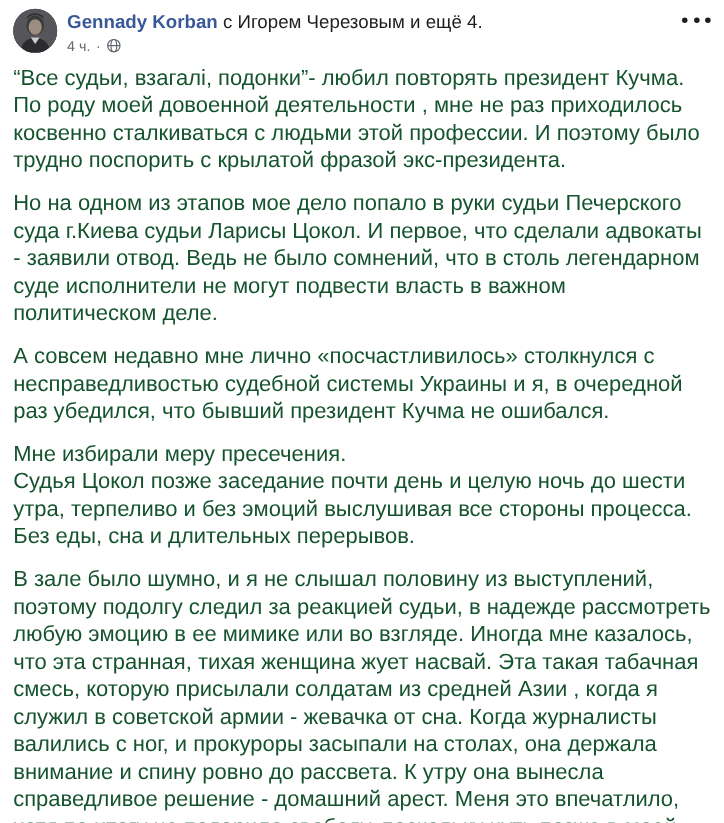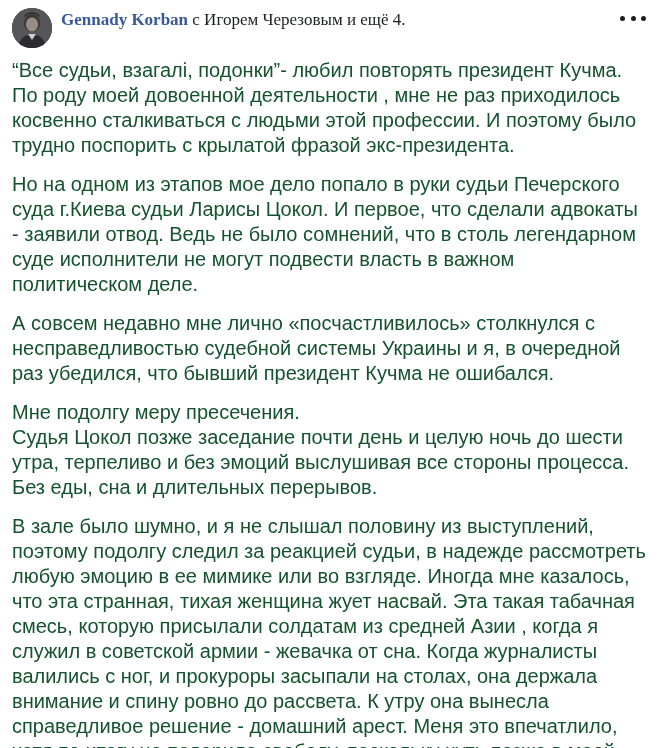--- a/index.html
+++ b/index.html
@@ -33,21 +33,20 @@
     flex: 0 0 40px;
     margin-right: 9px;
     background: #3a3a3a;
     position: relative;
   }
   .avatar svg { display: block; }
   .header-text {
     flex: 1 1 auto;
     min-width: 0;
     padding-top: 1px;
-    font-family: Liberation Serif, serif;
   }
   .name-line {
     font-size: 17px;
     line-height: 21px;
     white-space: nowrap;
     overflow: hidden;
   }
   .author {
     color: #385898;
     font-weight: bold;
@@ -131,31 +130,42 @@
         <path d="M6 40 Q8 27 20 26 Q32 27 34 40 Z" fill="#2b2b2f"></path>
         <path d="M16 26 L20 32 L24 26 Z" fill="#cfcfcf"></path>
       </svg>
     </div>
 
     <div class="header-text">
       <div class="name-line">
         <span class="author">Gennady Korban</span>
         <span class="with-text">с Игорем Черезовым и ещё 4.</span>
       </div>
+      <div class="meta-line">
+        <span class="timestamp">4 ч.</span>
+        <span class="dot-sep">·</span>
+        <span class="globe-icon">
+          <svg width="13" height="13" viewBox="0 0 13 13">
+            <circle cx="6.5" cy="6.5" r="5.6" fill="none" stroke="#616770" stroke-width="1.1"></circle>
+            <ellipse cx="6.5" cy="6.5" rx="2.6" ry="5.6" fill="none" stroke="#616770" stroke-width="1"></ellipse>
+            <line x1="1" y1="6.5" x2="12" y2="6.5" stroke="#616770" stroke-width="1"></line>
+          </svg>
+        </span>
+      </div>
     </div>
 
     <div class="menu-dots">
       <span></span>
       <span></span>
       <span></span>
     </div>
   </div>
 
   <div class="post-body">
     <p class="para">“Все судьи, взагалі, подонки”- любил повторять президент Кучма. По роду моей довоенной деятельности , мне не раз приходилось косвенно сталкиваться с людьми этой профессии. И поэтому было трудно поспорить с крылатой фразой экс-президента.</p>
     <p class="para">Но на одном из этапов мое дело попало в руки судьи Печерского суда г.Киева судьи Ларисы Цокол. И первое, что сделали адвокаты - заявили отвод. Ведь не было сомнений, что в столь легендарном суде исполнители не могут подвести власть в важном политическом деле.</p>
     <p class="para">А совсем недавно мне лично «посчастливилось» столкнулся с несправедливостью судебной системы Украины и я, в очередной раз убедился, что бывший президент Кучма не ошибался.</p>
-    <p class="para tight">Мне подолгу меру пресечения.</p>
+    <p class="para tight">Мне избирали меру пресечения.</p>
     <p class="para">Судья Цокол позже заседание почти день и целую ночь до шести утра, терпеливо и без эмоций выслушивая все стороны процесса. Без еды, сна и длительных перерывов.</p>
     <p class="para">В зале было шумно, и я не слышал половину из выступлений, поэтому подолгу следил за реакцией судьи, в надежде рассмотреть любую эмоцию в ее мимике или во взгляде. Иногда мне казалось, что эта странная, тихая женщина жует насвай. Эта такая табачная смесь, которую присылали солдатам из средней Азии , когда я служил в советской армии - жевачка от сна. Когда журналисты валились с ног, и прокуроры засыпали на столах, она держала внимание и спину ровно до рассвета. К утру она вынесла справедливое решение - домашний арест. Меня это впечатлило, хотя по итогу не подарило свободу, поскольку чуть позже в моей жизни случился судья Чаус и Днепровский</p>
   </div>
 
 </div>
 
 </body></html>

